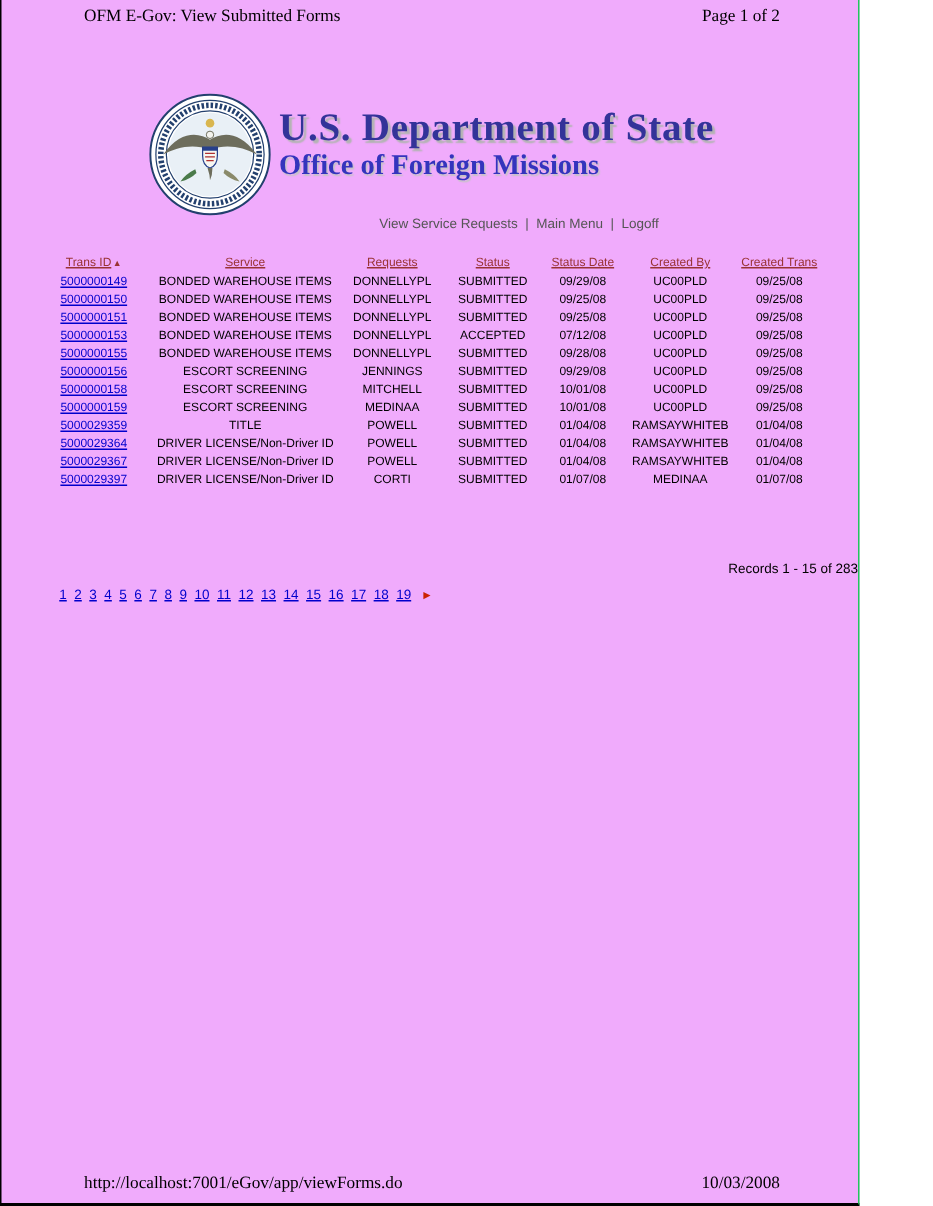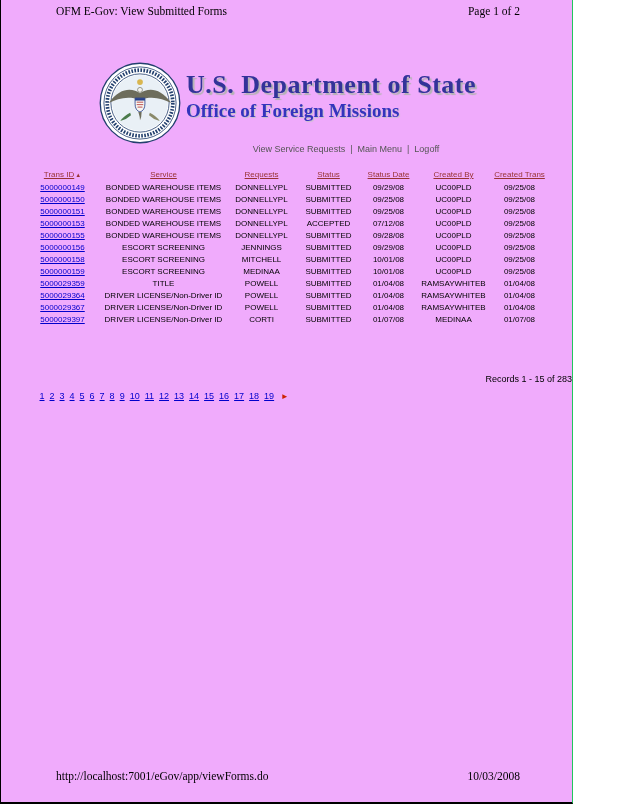--- a/index.html
+++ b/index.html
@@ -19,21 +19,21 @@
     border-bottom: 2px solid #000;
   }
   
   .print-header, .print-footer {
     position: absolute; left: 55px; right: 52px;
     display: flex; justify-content: space-between;
     font-family: "Liberation Serif", serif;
     font-size: 11.5px; color: #000;
   }
   .print-header { top: 5px; }
-  .print-footer { bottom: 20px; gap: 12px; }
+  .print-footer { bottom: 7px; gap: 12px; }
 
   
   .seal { position: absolute; left: 98px; top: 62px; width: 82px; height: 82px; }
   .titles { position: absolute; left: 185px; top: 70px; width: 410px; }
   .title {
     font-family: "Liberation Serif", serif; font-weight: bold;
     font-size: 26px; color: #333399;
     text-shadow: 2px 2px 1px #b3b3b3;
     letter-spacing: 0.5px;
   }

